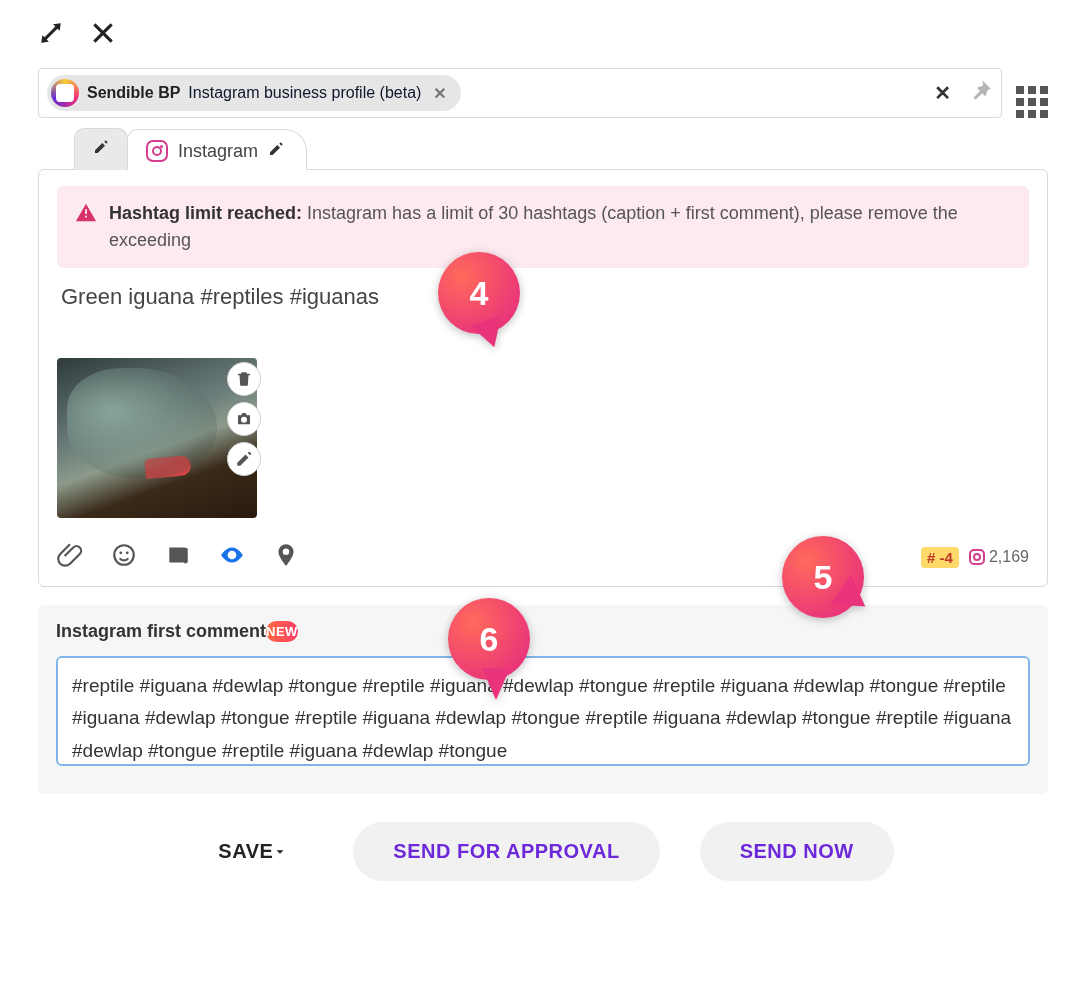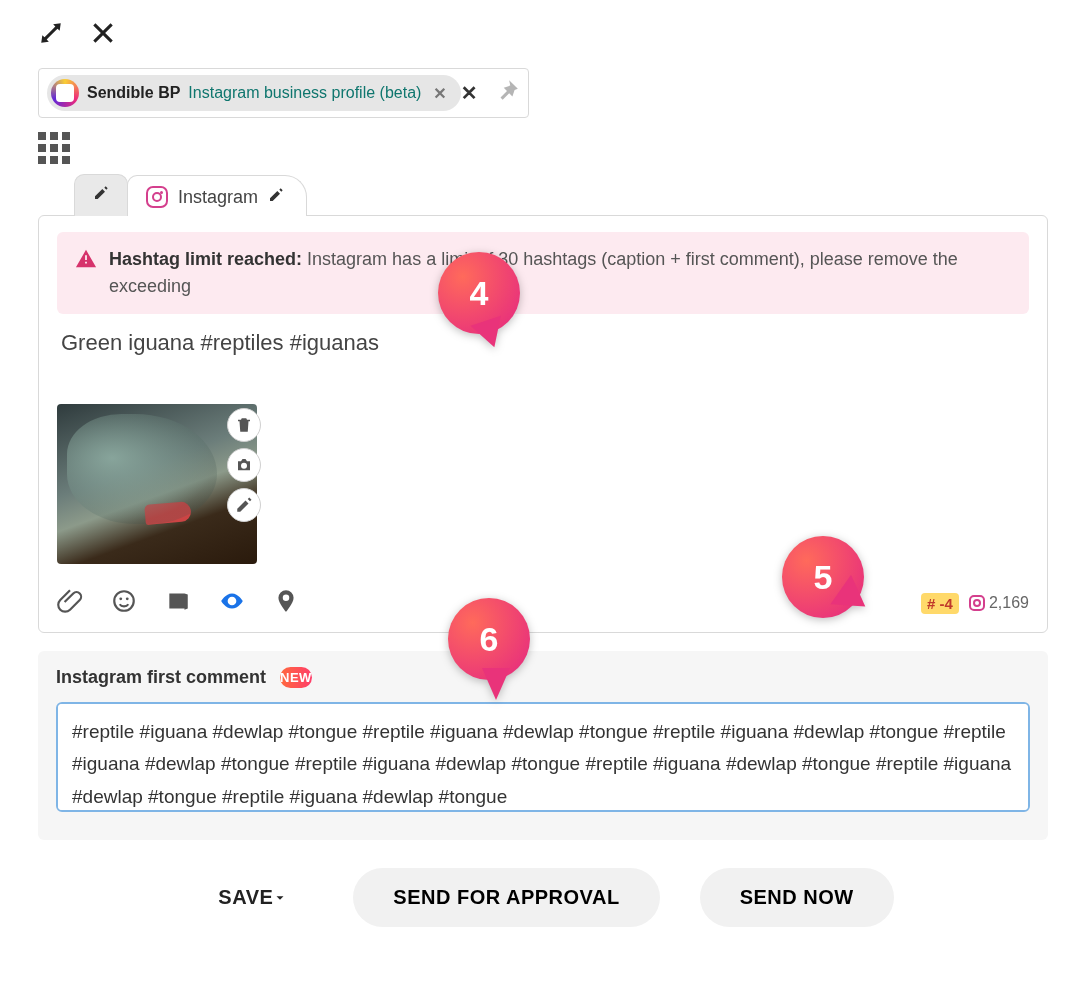--- a/index.html
+++ b/index.html
@@ -14,21 +14,21 @@
   }
 
   
   .header-row { display: flex; align-items: center; justify-content: space-between; margin-bottom: 18px; }
   .header-title { font-size: 28px; font-weight: 700; color: #222; }
   .header-actions { display: flex; gap: 26px; color: #222; }
   .header-actions svg { width: 26px; height: 26px; }
   .expand-btn, .close-btn { cursor: pointer; }
 
   
-  .account-bar-row { display: flex; align-items: flex-start; gap: 14px; flex-direction: column; }
+  .account-bar-row { display: flex; align-items: flex-end; gap: 14px; }
   .account-bar {
     flex: 1;
     border: 1px solid #d9d9d9;
     border-radius: 4px;
     padding: 6px 8px;
     display: flex; align-items: center; justify-content: space-between;
     min-height: 48px;
   }
   .account-chip {
     background: #e6e6e6; border-radius: 20px;
@@ -39,21 +39,21 @@
   .chip-avatar {
     width: 28px; height: 28px; border-radius: 50%;
     background: conic-gradient(from 0deg, #f9ce34, #ee2a7b, #6228d7, #f9ce34);
     display: flex; align-items: center; justify-content: center;
   }
   .chip-avatar-inner {
     width:18px;height:18px;border-radius:4px;background:#fff;
     display:flex;align-items:center;justify-content:center;
   }
   .chip-name { font-weight: 700; color:#222; }
-  .chip-sub { color:#0f766e; }
+  .chip-sub { color:#0f172a; }
   .chip-x { color:#777; font-weight:700; padding:0 4px; cursor:pointer; }
 
   .account-bar-right { display: flex; align-items: center; gap: 16px; color:#888; }
   .clear-x { font-size: 20px; color:#333; cursor:pointer; font-weight:700;}
   .pin-icon svg { width:26px; height:26px; fill:#b5b5b5; }
 
   .grid-icon { display:grid; grid-template-columns: repeat(3, 8px); grid-template-rows: repeat(3, 8px); gap:4px; cursor:pointer; }
   .grid-icon span { background:#555; width:8px;height:8px; }
 
   
@@ -134,21 +134,21 @@
   .char-count{ color:#666; display:flex; align-items:center; gap:4px;}
   .ig-mini{
     width:16px;height:16px;border-radius:5px;border:2px solid #d43f8d;position:relative;display:inline-block;
   }
   .ig-mini::before{content:"";position:absolute;inset:2px;border:2px solid #d43f8d;border-radius:50%;}
 
   
   .first-comment-panel{
     margin-top:18px; background:#f6f6f6; border-radius:6px; padding:16px 18px 24px;
   }
-  .fc-header{ display:flex; align-items:center; gap:14px; margin-bottom:14px;}
+  .fc-header{ display:flex; align-items:center; gap:0; margin-bottom:14px;}
   .fc-title{ font-weight:700; color:#333; font-size:18px;}
   .new-badge{
     background: linear-gradient(90deg,#ff6a3d,#ff3d6a); color:#fff; font-weight:700;
     font-size:13px; letter-spacing:.5px; padding:3px 0; border-radius:14px;
   }
   .fc-textarea{
     width:100%; border:2px solid #7fb5e6; border-radius:6px; background:#fff;
     padding:12px 14px; font-size:19px; color:#333; line-height:1.7; resize:none;
     min-height:110px; font-family:inherit;
   }
@@ -158,21 +158,21 @@
     display:flex; justify-content:center; gap:40px; margin-top:28px;
     align-items:center;
   }
   .btn{
     font-size:20px; font-weight:800; padding:14px 26px; border:none; background:none;
     letter-spacing:.5px; color:#222; cursor:pointer;
   }
   .btn.save{ display:flex; align-items:center; gap:0; }
   .btn.save svg{ width:14px;height:14px; fill:#222; }
   .btn.pill{
-    background:#f1f1f1; color:#000000; border-radius:30px; padding:18px 40px; cursor:default;
+    background:#f1f1f1; color:#6d28d9; border-radius:30px; padding:18px 40px; cursor:default;
   }
 
   
   .annot{
     position:absolute; width:82px; height:82px; border-radius:50%;
     background: radial-gradient(circle at 30% 30%, #ff6a5b, #e9337a 80%);
     color:#fff; font-size:34px; font-weight:700;
     display:flex; align-items:center; justify-content:center;
     filter: drop-shadow(0 2px 4px rgba(0,0,0,.25));
     pointer-events:none;

